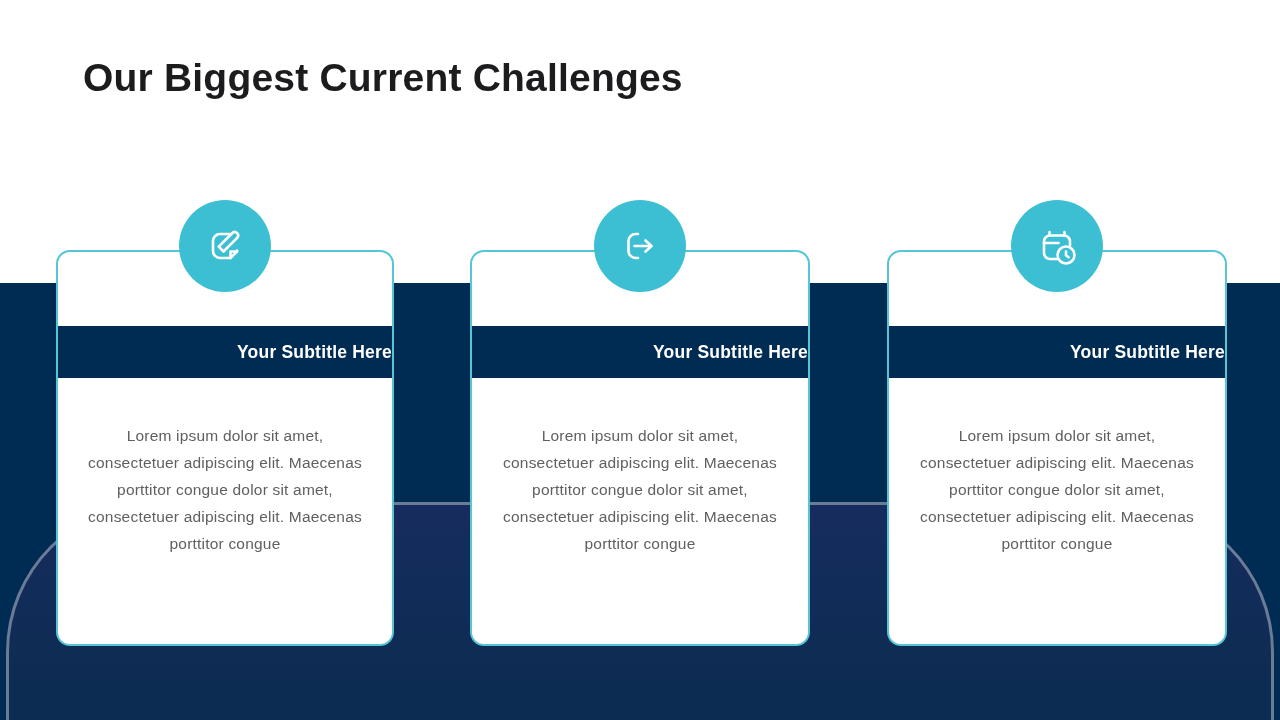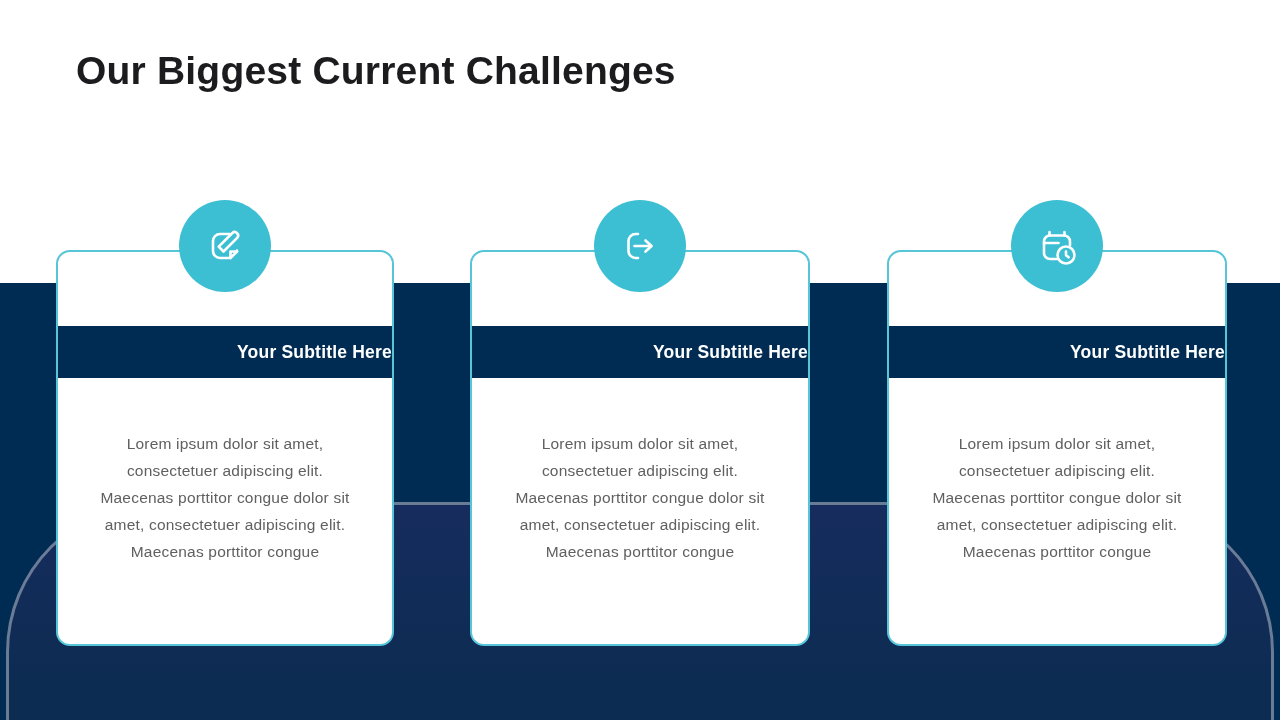--- a/index.html
+++ b/index.html
@@ -6,21 +6,21 @@
   body{
     width:1280px;height:720px;
     font-family:"Liberation Sans", sans-serif;
     background:#ffffff;
   }
   .slide{
     position:relative;width:1280px;height:720px;
     background:#ffffff;overflow:hidden;
   }
   .title{
-    position:absolute;left:75px;top:48px;margin:1px;
+    position:absolute;left:75px;top:48px;margin:8px;
     font-size:39px;font-weight:700;letter-spacing:.2px;
     color:var(--title-text,#1c1c1e);
   }
   .bg-navy{
     position:absolute;left:0;top:283px;width:1280px;height:437px;
     background:var(--navy,#002B52);
   }
   .bg-panel{
     position:absolute;left:6px;right:6px;top:502px;height:300px;
     border:3px solid rgba(255,255,255,.38);
@@ -47,21 +47,21 @@
   .band{
     position:absolute;left:0;right:0;top:74px;height:52px;
     background:var(--navy,#002B52);
     display:flex;align-items:center;justify-content:flex-end;
   }
   .band span{
     color:var(--subtitle-text,#ffffff);
     font-size:17.5px;font-weight:700;letter-spacing:.2px;
   }
   .body-text{
-    position:absolute;left:0;right:0;top:166px;margin:12px;
+    position:absolute;left:0;right:0;top:166px;margin:4px;
     padding:0 24px;
     font-size:15.5px;line-height:27px;letter-spacing:.2px;
     color:var(--body-text,#606060);
     text-align:center;
   }
 </style>
 </head>
 <body>
 
 <div class="slide">

